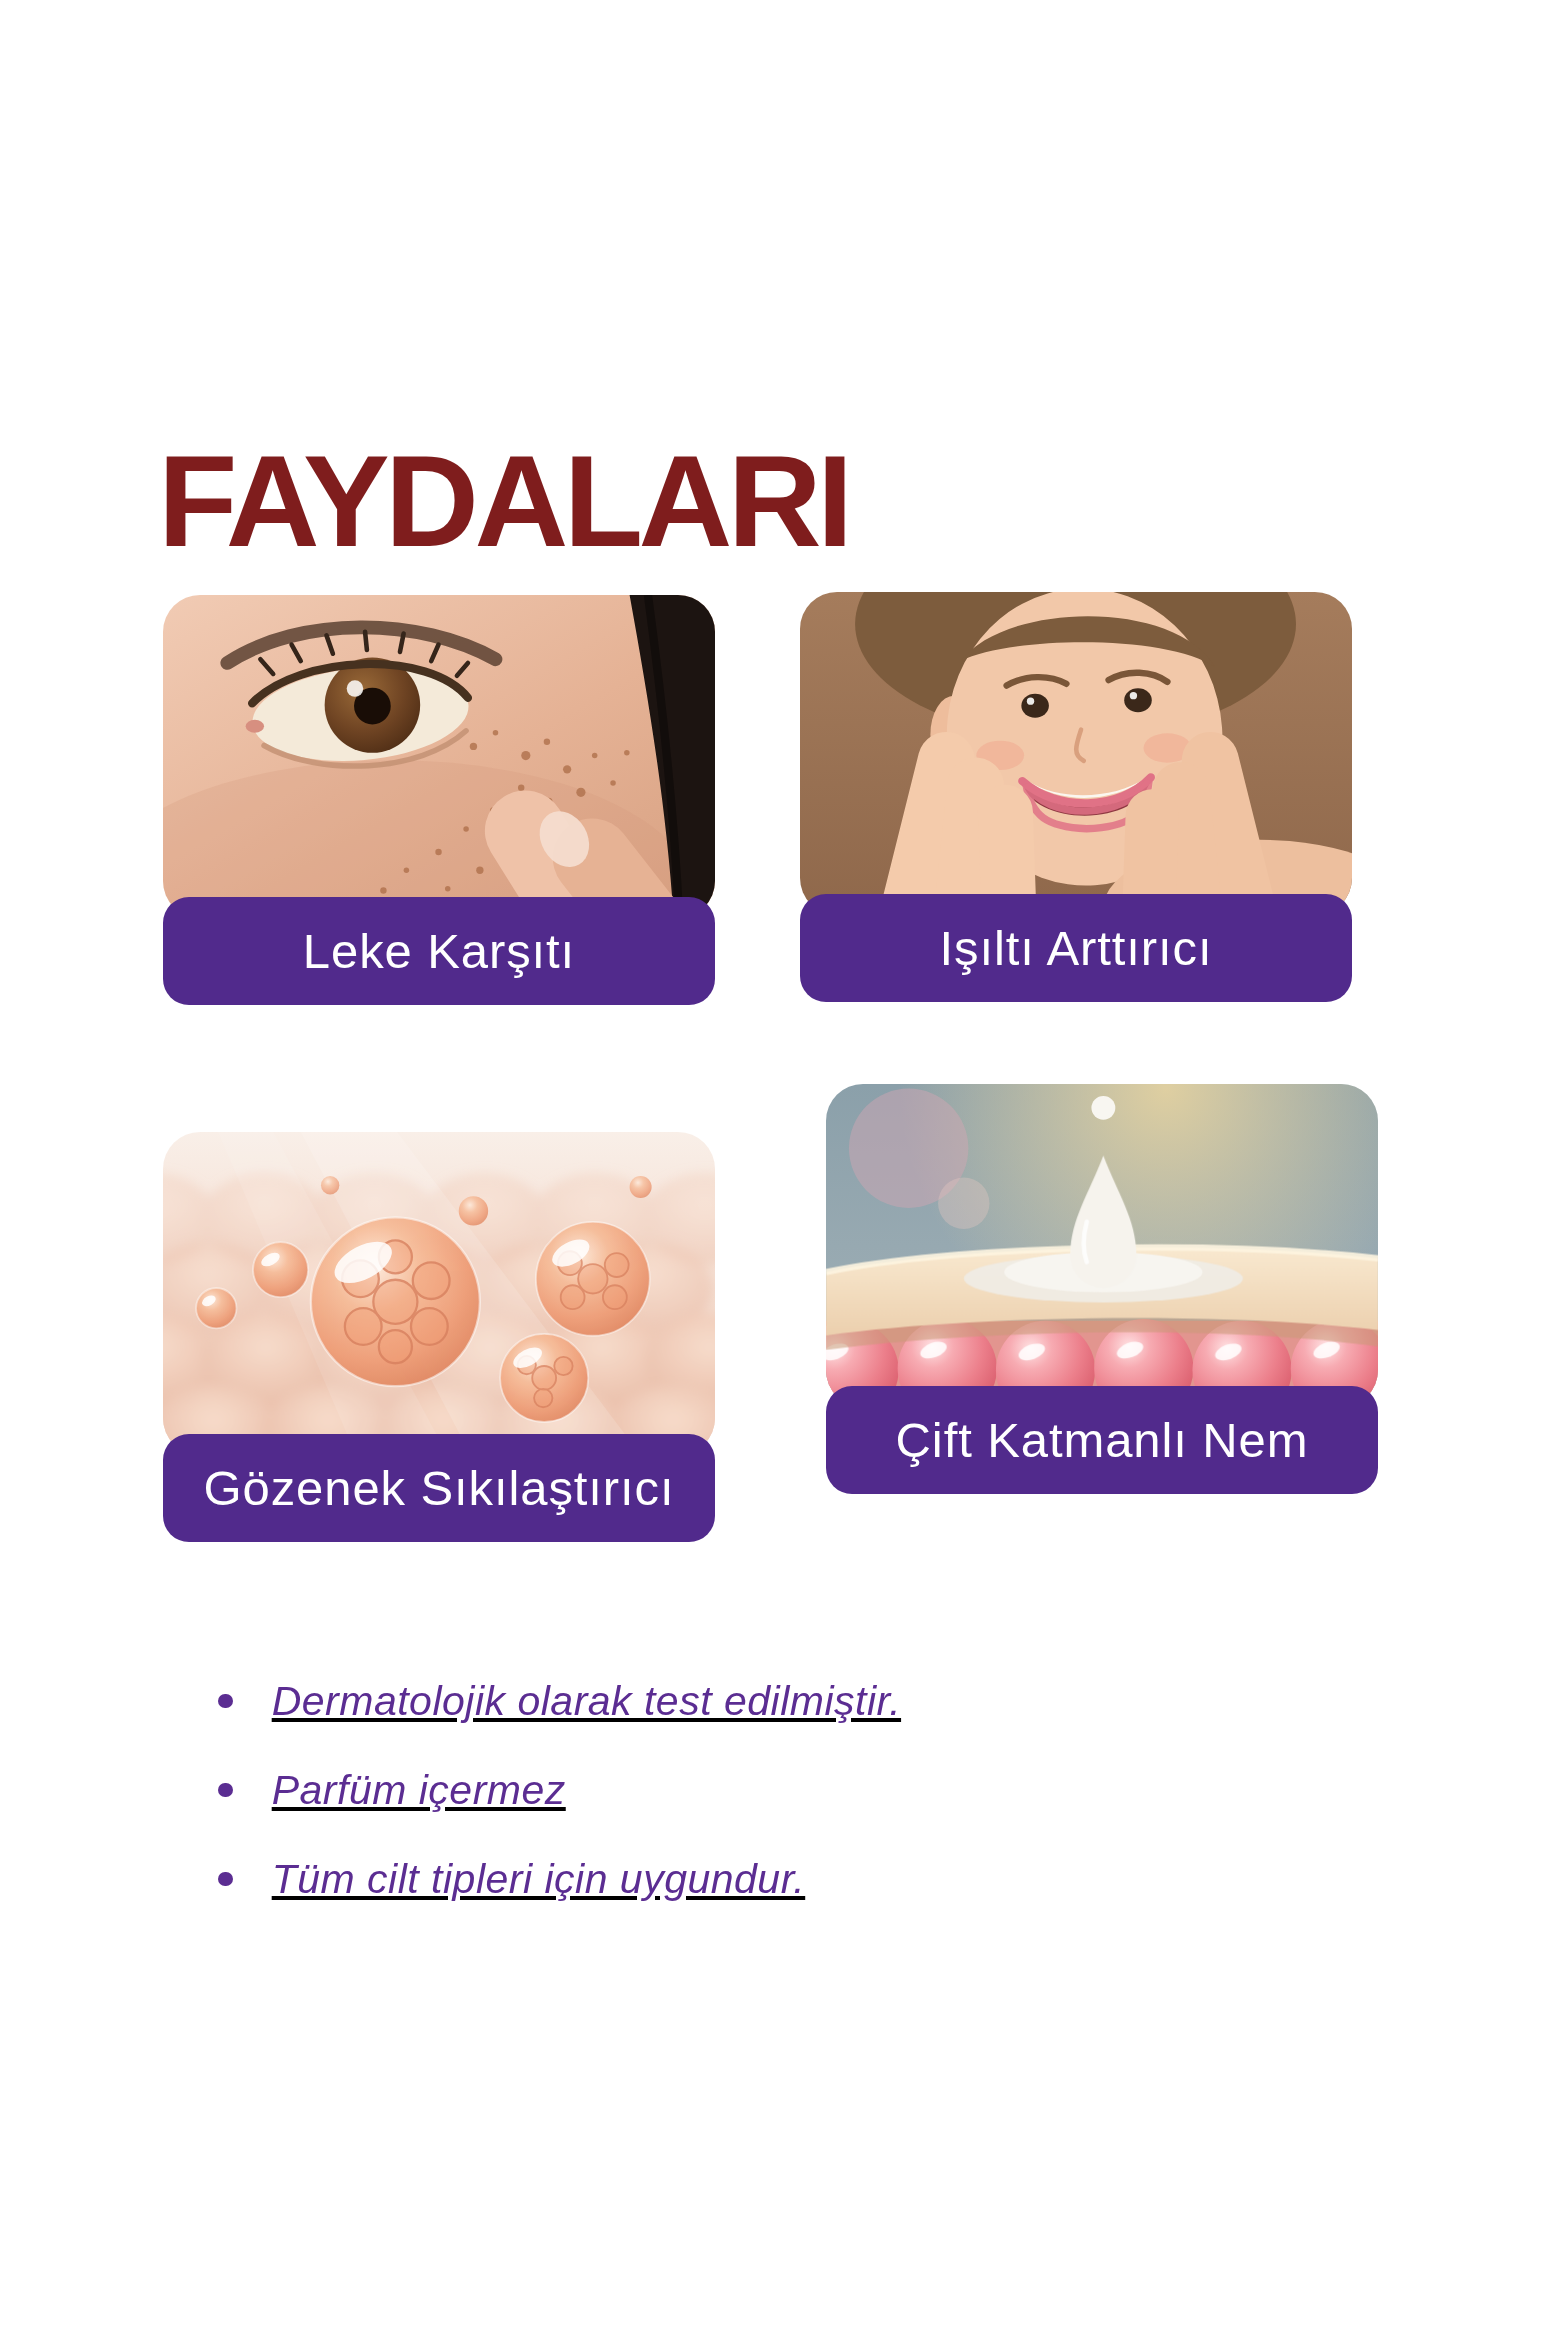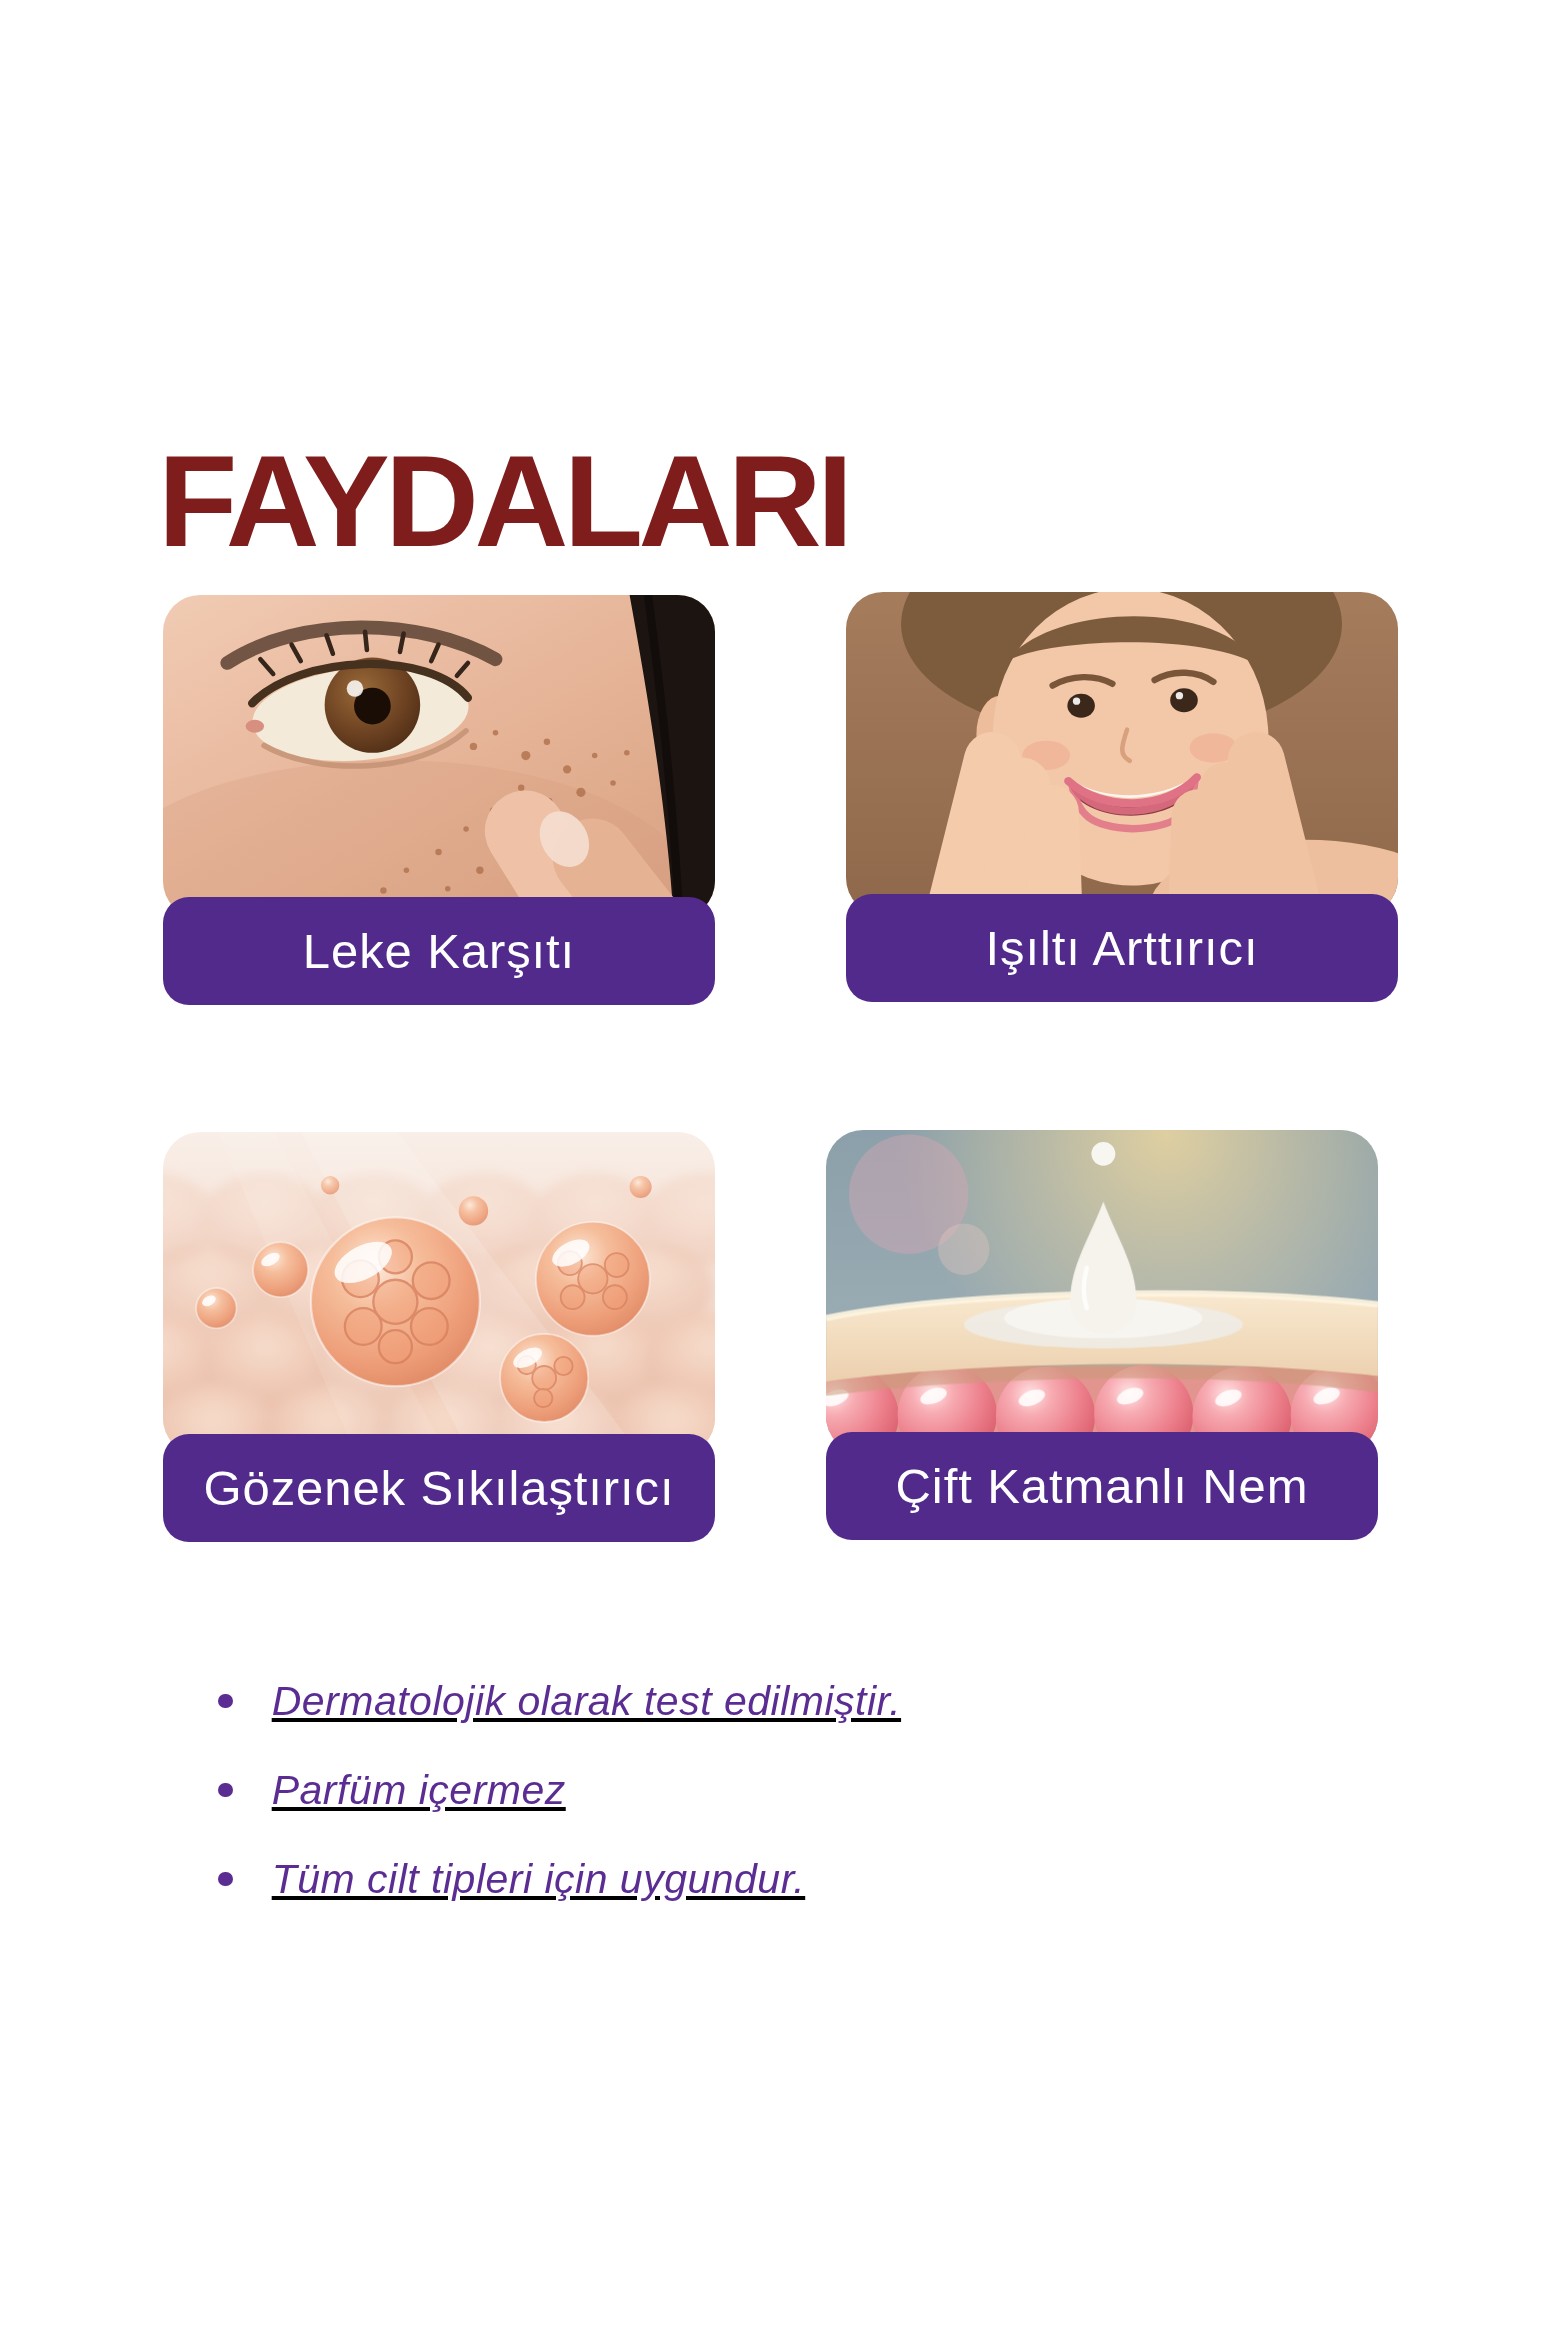--- a/index.html
+++ b/index.html
@@ -2,23 +2,23 @@
 <html style="font-size:14.7px"><head>
 <meta charset="utf-8">
 <style>
   html,body{margin:0;padding:0;background:#ffffff;}
   .page{position:relative;width:1568px;height:2351px;background:#ffffff;overflow:hidden;
         font-family:"Liberation Sans",sans-serif;}
   .title{position:absolute;left:158px;top:349px;font-size:130px;font-weight:bold;
          letter-spacing:-4.6px;color:#7f1d1d;line-height:1;}
   .card{position:absolute;width:552px;}
   .card-tl{left:163px;top:595px;border-radius:24px;}
-  .card-tr{left:846px;top:592px;}
+  .card-tr{left:800px;top:592px;}
   .card-bl{left:163px;top:1132px;}
-  .card-br{left:826px;top:1130px;}
+  .card-br{left:826px;top:1084px;}
   .photo{position:relative;width:552px;height:323px;border-radius:37px;overflow:hidden;}
   .photo svg{display:block;width:100%;height:100%;}
   .banner{position:relative;z-index:2;margin-top:-21px;height:108px;border-radius:26px;
           background:#512a8c;display:flex;align-items:center;justify-content:center;}
   .banner-label{color:#ffffff;font-size:49px;font-weight:400;letter-spacing:0.9px;}
   .bullets{position:absolute;left:218px;top:1680px;list-style:none;margin:0;padding:0;}
   .bullet{display:flex;align-items:center;margin-bottom:47px;height:42px;text-decoration:underline;}
   .dot{width:14.7px;height:14.7px;border-radius:50%;background:#5b2d92;margin-right:39px;flex:0 0 auto;}
   .bullet-text{font-size:41px;font-style:italic;color:#5b2d92;letter-spacing:0.5px;white-space:nowrap;}
 </style>

